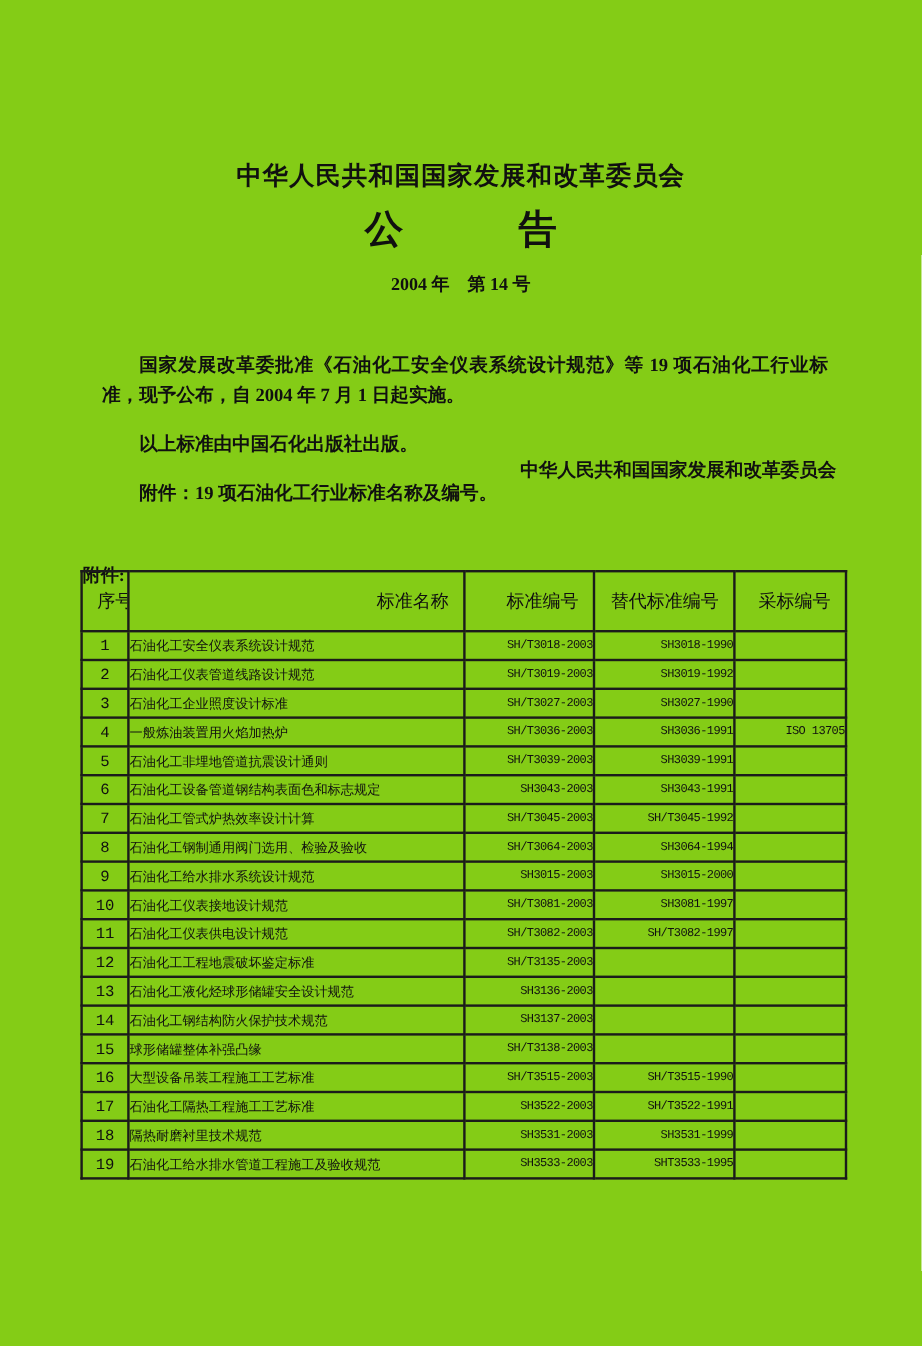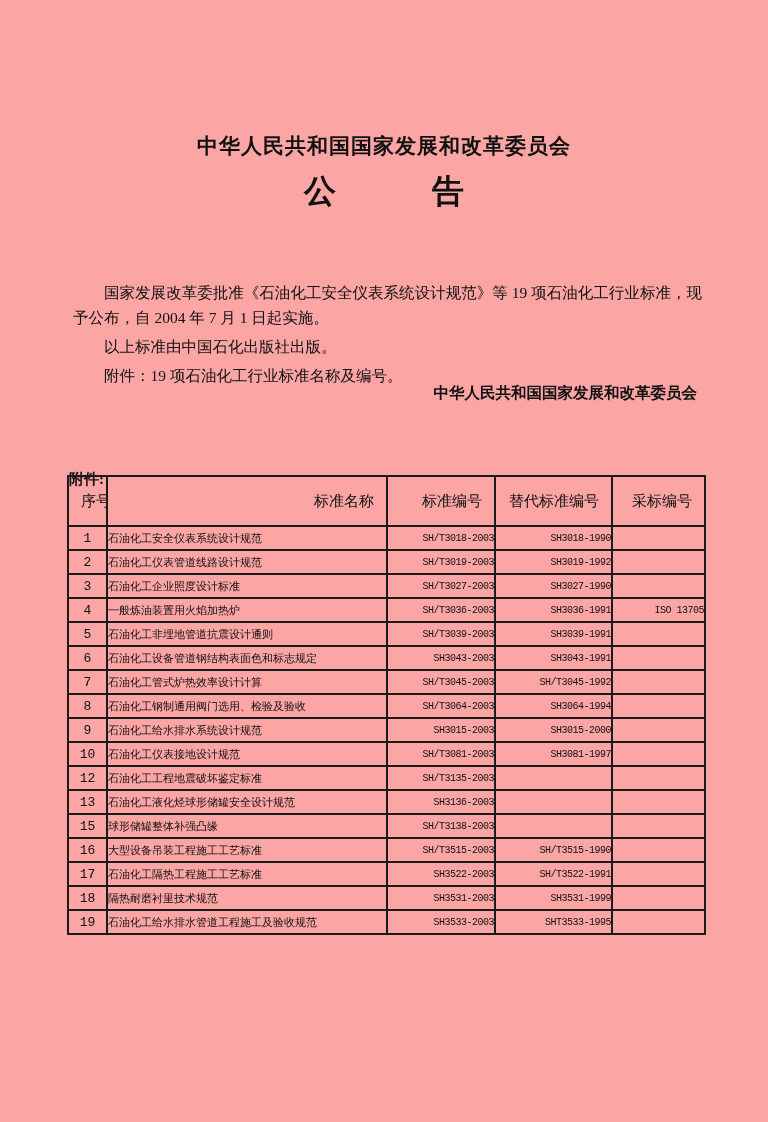--- a/index.html
+++ b/index.html
@@ -4,21 +4,21 @@
 <style>
   html, body {
     margin: 0;
     padding: 0;
     background: #ffffff;
   }
   .page {
     position: relative;
     width: 768px;
     height: 1122px;
-    background: #fca5a5;
+    background: #84cc16;
     color: #101010;
     font-family: "Liberation Serif", "DejaVu Serif", serif;
     overflow: hidden;
   }
   .org-title {
     position: absolute;
     top: 132px;
     left: 0;
     width: 100%;
     text-align: center;
@@ -47,22 +47,23 @@
   .body-text {
     position: absolute;
     top: 276px;
     left: 69px;
     width: 637px;
     font-size: 15.5px;
     line-height: 25px;
     text-align: justify;
   }
   .body-text p {
-    margin: 4px;
+    margin: 16px;
     text-indent: 2em;
+    font-weight: bold;
   }
   .signature {
     position: absolute;
     top: 383px;
     right: 71px;
     text-align: center;
     line-height: 20px;
   }
   .sig-org {
     font-size: 15.5px;
@@ -136,20 +137,21 @@
 </style>
 </head>
 <body>
 
 <div class="page">
 
   <div class="org-title">中华人民共和国国家发展和改革委员会</div>
 
   <div class="doc-type">公　　　告</div>
 
+  <div class="issue-no">2004 年　第 14 号</div>
 
   <div class="body-text">
     <p>国家发展改革委批准《石油化工安全仪表系统设计规范》等 19 项石油化工行业标准，现予公布，自 2004 年 7 月 1 日起实施。</p>
     <p>以上标准由中国石化出版社出版。</p>
     <p>附件：19 项石油化工行业标准名称及编号。</p>
   </div>
 
   <div class="signature">
     <div class="sig-org">中华人民共和国国家发展和改革委员会</div>
   </div>
@@ -239,34 +241,48 @@
           <td class="c4"></td>
         </tr>
         <tr>
           <td class="c0">10</td>
           <td class="c1">石油化工仪表接地设计规范</td>
           <td class="c2">SH/T3081-2003</td>
           <td class="c3">SH3081-1997</td>
           <td class="c4"></td>
         </tr>
         <tr>
+          <td class="c0">11</td>
+          <td class="c1">石油化工仪表供电设计规范</td>
+          <td class="c2">SH/T3082-2003</td>
+          <td class="c3">SH/T3082-1997</td>
+          <td class="c4"></td>
+        </tr>
+        <tr>
           <td class="c0">12</td>
           <td class="c1">石油化工工程地震破坏鉴定标准</td>
           <td class="c2">SH/T3135-2003</td>
           <td class="c3"></td>
           <td class="c4"></td>
         </tr>
         <tr>
           <td class="c0">13</td>
           <td class="c1">石油化工液化烃球形储罐安全设计规范</td>
           <td class="c2">SH3136-2003</td>
           <td class="c3"></td>
           <td class="c4"></td>
         </tr>
         <tr>
+          <td class="c0">14</td>
+          <td class="c1">石油化工钢结构防火保护技术规范</td>
+          <td class="c2">SH3137-2003</td>
+          <td class="c3"></td>
+          <td class="c4"></td>
+        </tr>
+        <tr>
           <td class="c0">15</td>
           <td class="c1">球形储罐整体补强凸缘</td>
           <td class="c2">SH/T3138-2003</td>
           <td class="c3"></td>
           <td class="c4"></td>
         </tr>
         <tr>
           <td class="c0">16</td>
           <td class="c1">大型设备吊装工程施工工艺标准</td>
           <td class="c2">SH/T3515-2003</td>

